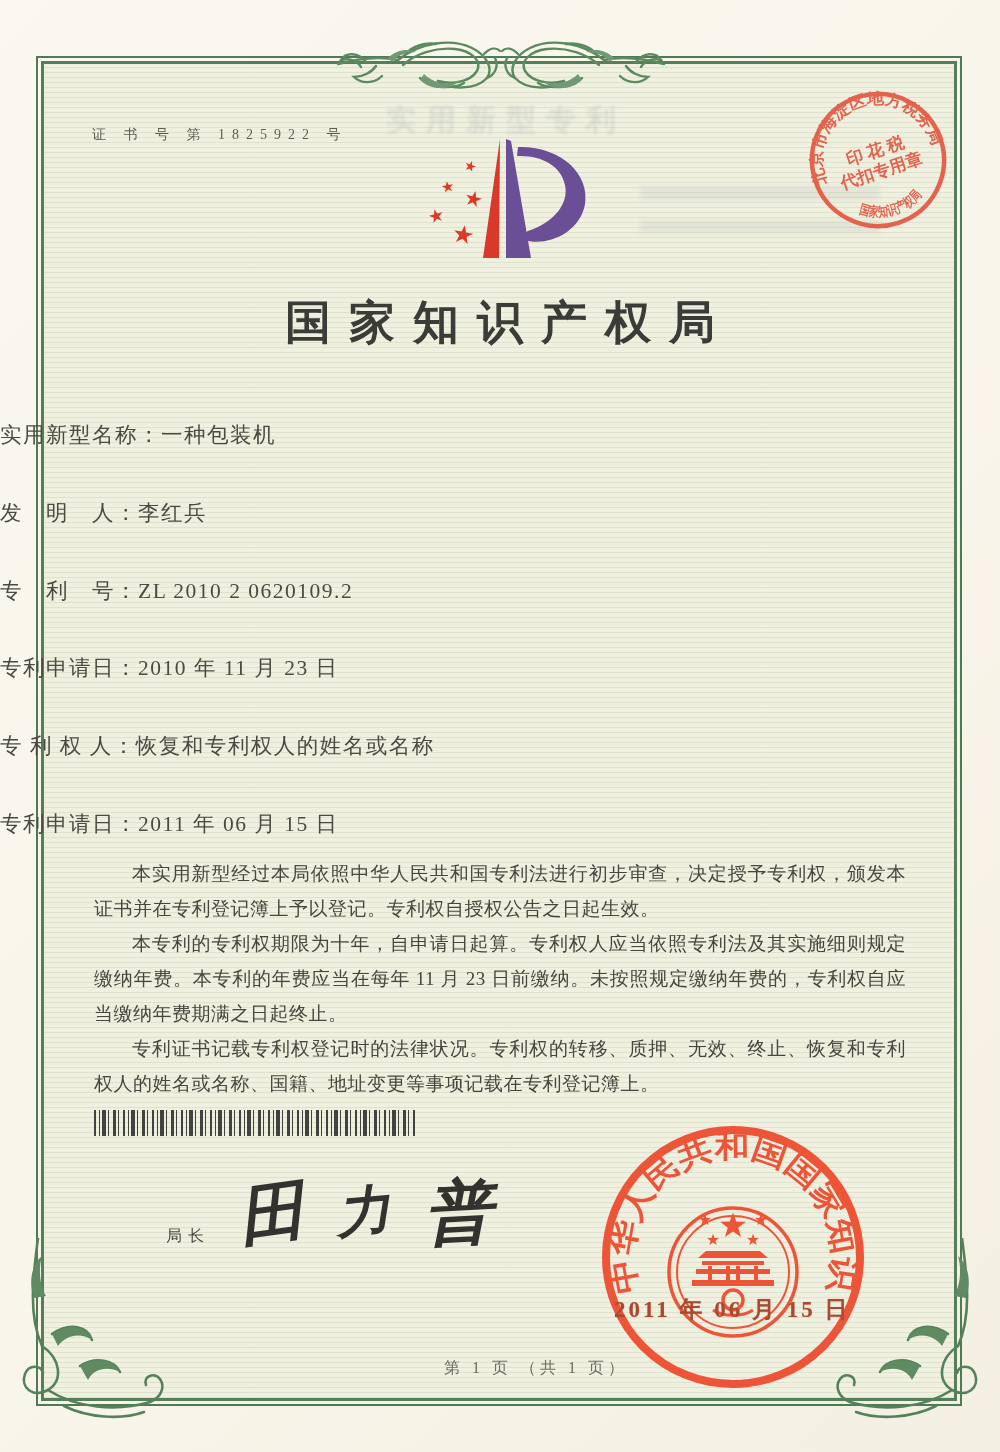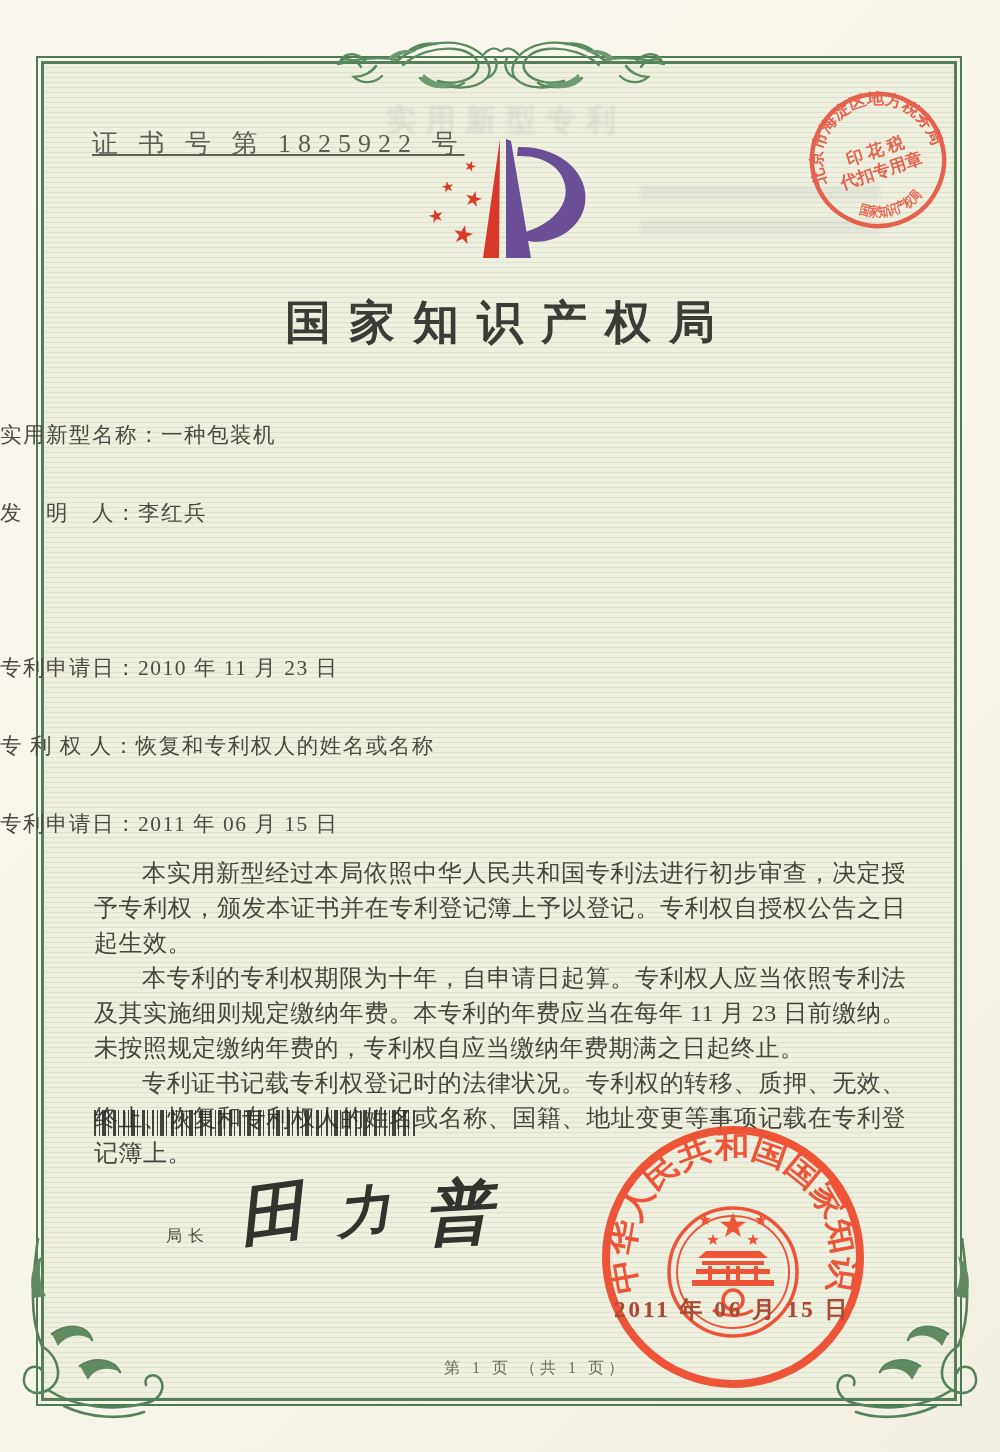--- a/index.html
+++ b/index.html
@@ -28,21 +28,21 @@
     background-color:#f0f0e1;
     background-image:repeating-linear-gradient(
       0deg,
       rgba(176,192,152,0.28) 0px, rgba(176,192,152,0.28) 1px,
       transparent 1px, transparent 5px);
   }
   .ornament{ position:absolute; pointer-events:none; }
   
   .cert-no{
     position:absolute; left:92px; top:126px;
-    font-size:26px; letter-spacing:7px; color:#5d5d55;text-decoration:underline;
+    font-size:14px; letter-spacing:7px; color:#5d5d55;
   }
   .ghost{
     position:absolute; left:386px; top:100px;
     font-size:30px; letter-spacing:10px; color:rgba(125,128,138,0.17);
     filter:blur(1.6px); font-weight:bold;
   }
   .ghost2{
     position:absolute; left:640px; top:178px; width:240px; height:56px;
     background:
       repeating-linear-gradient(0deg, rgba(130,135,145,0.10) 0 14px, transparent 14px 34px);
@@ -54,21 +54,21 @@
     letter-spacing:18px; color:#3b3b38; text-indent:18px;
   }
   .field{
     position:absolute; left:0; white-space:nowrap;
     font-size:21.5px; color:#4a4a43; letter-spacing:1.5px;
   }
   .f0{top:420px;} .f1{top:498px;} .f2{top:576px;}
   .f3{top:653px;} .f4{top:731px;} .f5{top:809px;}
   .body-text{
     position:absolute; left:94px; top:856px; width:812px;
-    font-size:24px; line-height:35px; color:#46463f;
+    font-size:19px; line-height:35px; color:#46463f;
     text-align:justify; letter-spacing:0.5px;
   }
   .body-text p{ margin:0; text-indent:2em; }
   .barcode{
     position:absolute; left:94px; top:1110px; width:322px; height:26px;
     background:repeating-linear-gradient(90deg,
       #2b2b2b 0px 2px,  transparent 2px 5px,
       #2b2b2b 5px 6px,  transparent 6px 8px,
       #2b2b2b 8px 12px, transparent 12px 14px,
       #2b2b2b 14px 15px,transparent 15px 19px,
@@ -176,20 +176,21 @@
       <textPath href="#taxBotArc" startOffset="0" textLength="70" lengthAdjust="spacingAndGlyphs">国家知识产权局</textPath>
     </text>
     <text x="82" y="78" text-anchor="middle" font-size="17" font-weight="bold" fill="#e4503a" font-family="'Liberation Serif',serif">印 花 税</text>
     <text x="82" y="99" text-anchor="middle" font-size="17" font-weight="bold" fill="#e4503a" font-family="'Liberation Serif',serif">代扣专用章</text>
   </svg>
 
   <div class="title">国家知识产权局</div>
 
   <div class="field f0"><span>实用新型名称：</span><span>一种包装机</span></div>
   <div class="field f1"><span>发　明　人：</span><span>李红兵</span></div>
+  <div class="field f2"><span>专　利　号：</span><span>ZL 2010 2 0620109.2</span></div>
   <div class="field f3"><span>专利申请日：</span><span>2010 年 11 月 23 日</span></div>
   <div class="field f4"><span>专 利 权 人：</span><span>恢复和专利权人的姓名或名称</span></div>
   <div class="field f5"><span>专利申请日：</span><span>2011 年 06 月 15 日</span></div>
 
   <div class="body-text">
     <p>本实用新型经过本局依照中华人民共和国专利法进行初步审查，决定授予专利权，颁发本证书并在专利登记簿上予以登记。专利权自授权公告之日起生效。</p>
     <p>本专利的专利权期限为十年，自申请日起算。专利权人应当依照专利法及其实施细则规定缴纳年费。本专利的年费应当在每年 11 月 23 日前缴纳。未按照规定缴纳年费的，专利权自应当缴纳年费期满之日起终止。</p>
     <p>专利证书记载专利权登记时的法律状况。专利权的转移、质押、无效、终止、恢复和专利权人的姓名或名称、国籍、地址变更等事项记载在专利登记簿上。</p>
   </div>
 

